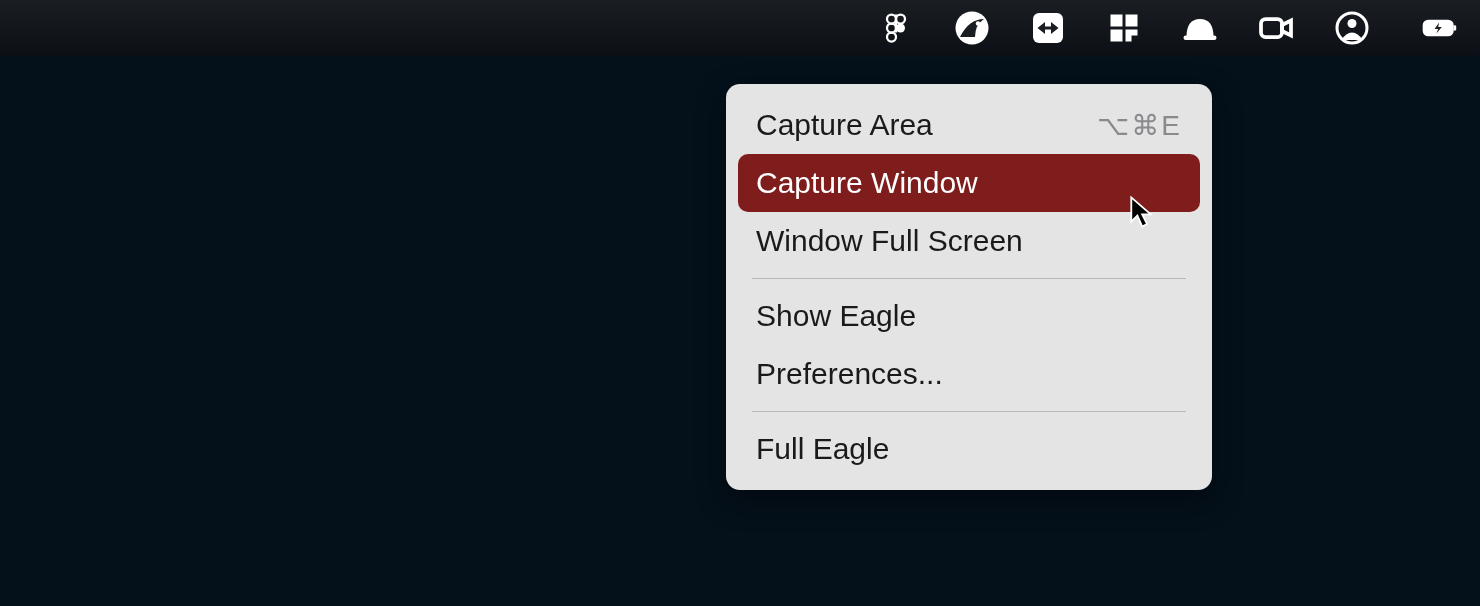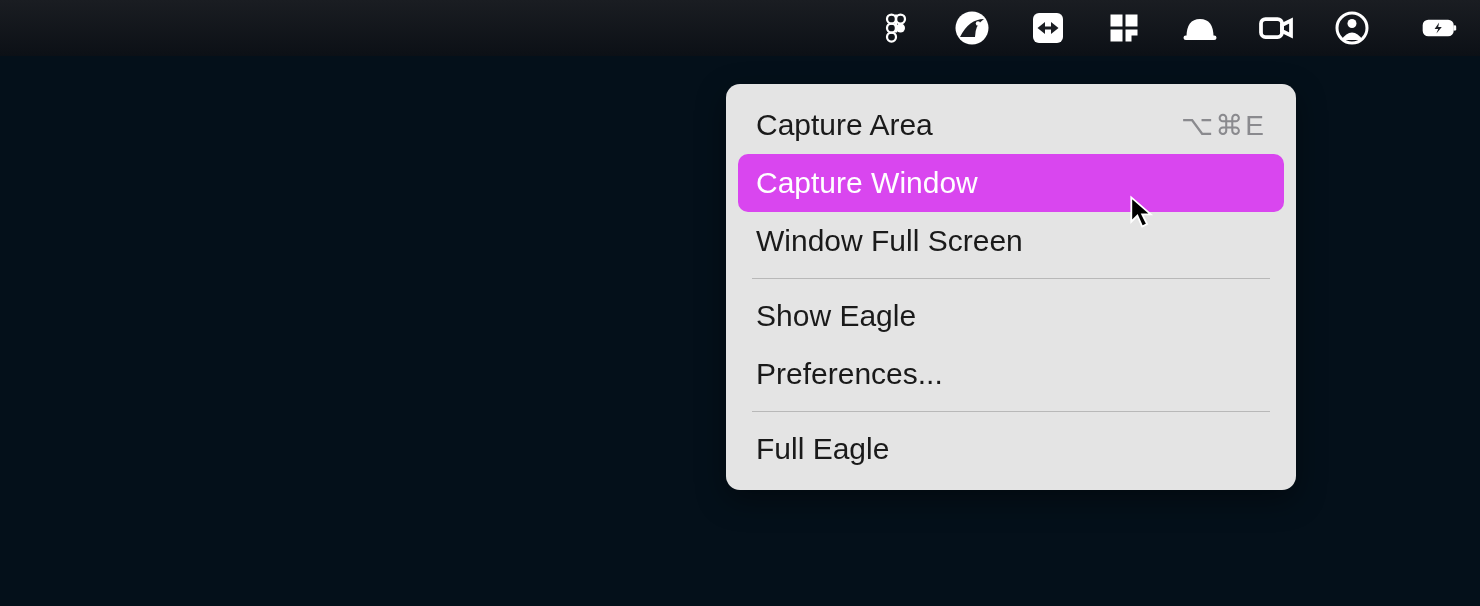--- a/index.html
+++ b/index.html
@@ -34,39 +34,39 @@
       color: #fff;
     }
     .mb-icon svg {
       width: 36px;
       height: 36px;
     }
     .dropdown {
       position: absolute;
       top: 84px;
       left: 726px;
-      width: 570px;
+      width: 486px;
       background: #e4e4e4;
       border-radius: 14px;
       padding: 12px;
       box-shadow: 0 10px 30px rgba(0,0,0,0.4);
     }
     .menu-item {
       display: flex;
       align-items: center;
       justify-content: space-between;
       padding: 12px 18px;
       border-radius: 10px;
       font-size: 30px;
       color: #1a1a1a;
       font-weight: 400;
       cursor: default;
     }
     .menu-item.highlighted {
-      background: #d946ef;
+      background: #7f1d1d;
       color: #fff;
     }
     .shortcut {
       color: #8a8a8e;
       font-size: 28px;
       letter-spacing: 2px;
     }
     .divider {
       height: 1px;
       background: #b8b8b8;

